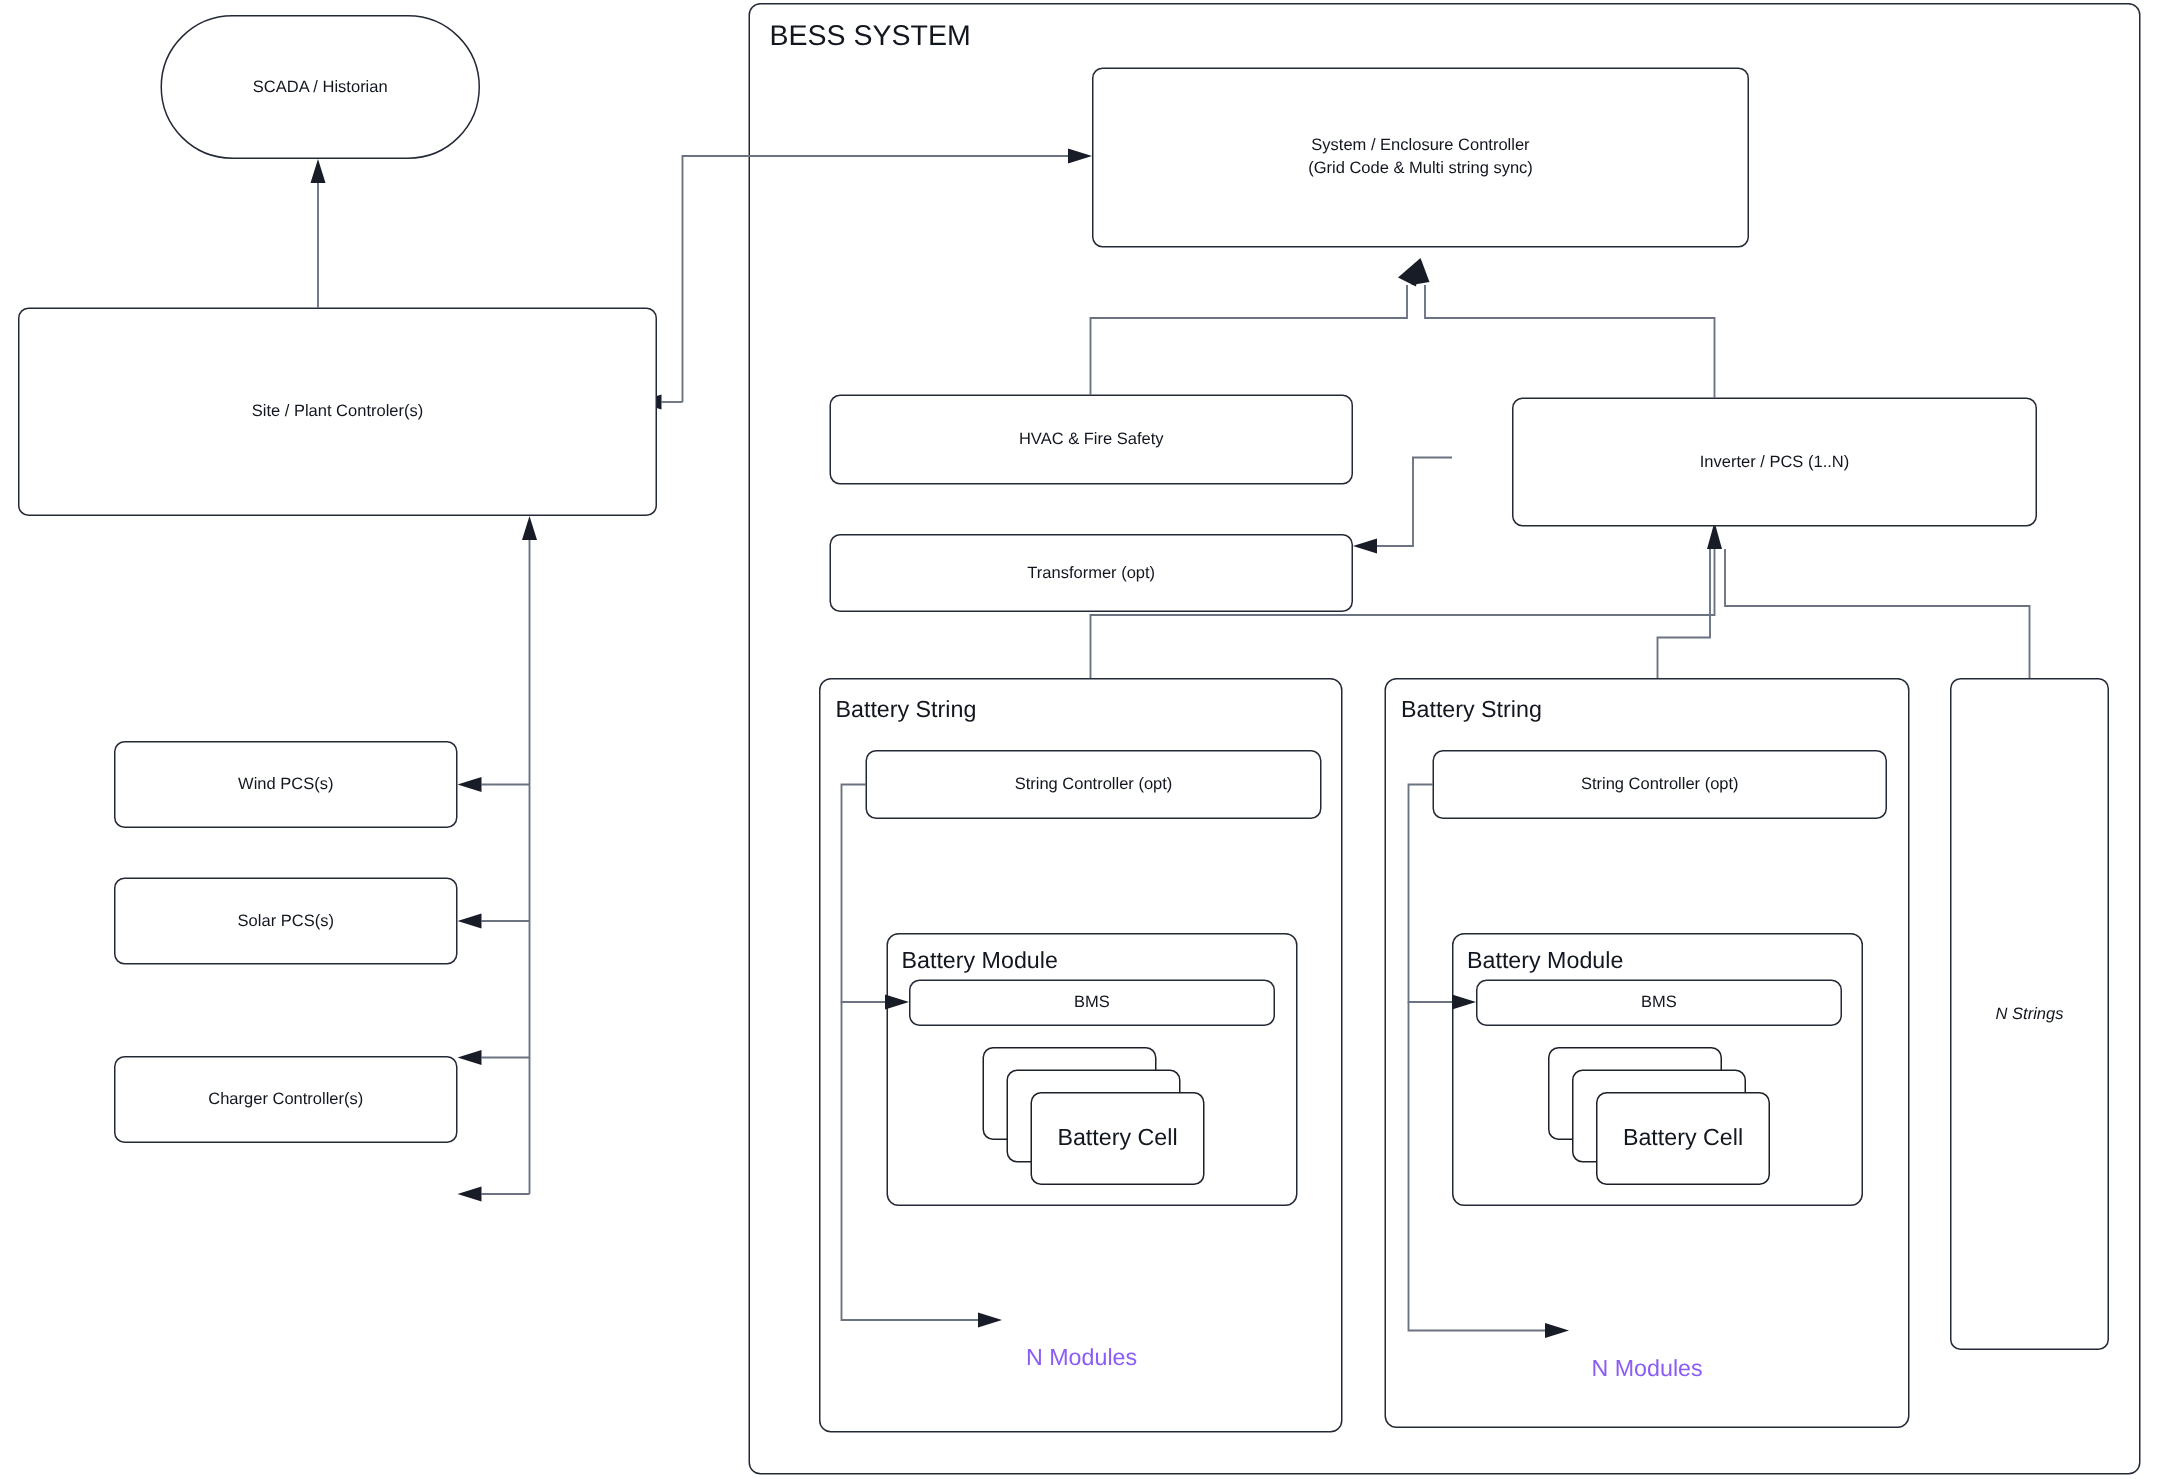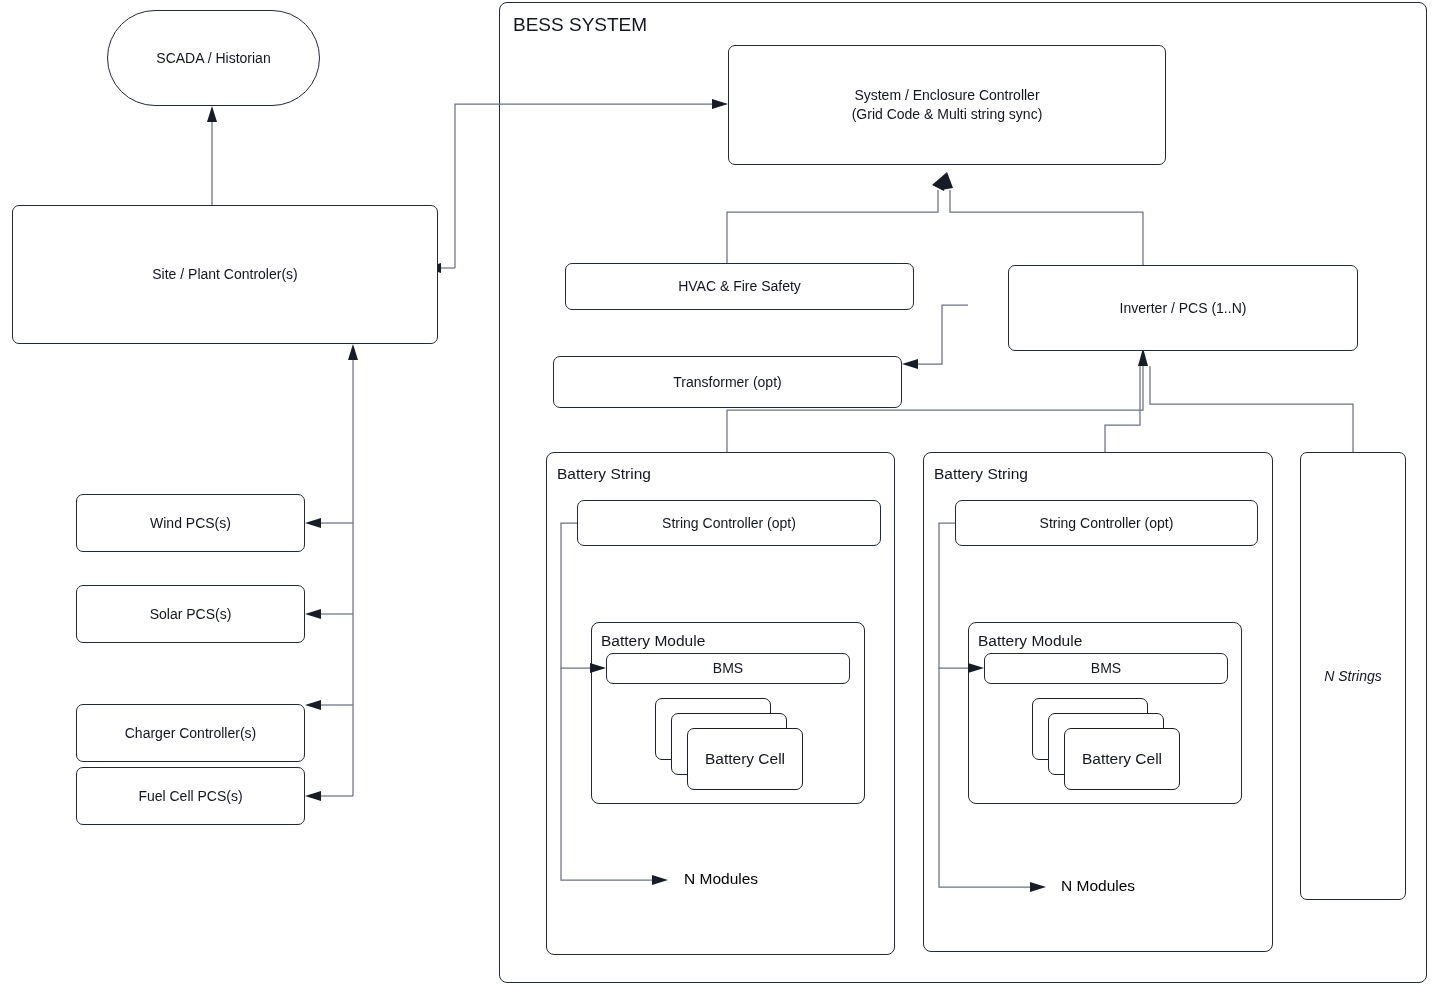--- a/index.html
+++ b/index.html
@@ -19,21 +19,21 @@
   .node {
     position: absolute;
     box-sizing: border-box;
     background: #ffffff;
     border: 1.6px solid #232a36;
     border-radius: 7px;
     display: flex;
     align-items: center;
     justify-content: center;
     text-align: center;
-    font-size: 14px;
+    font-size: 11px;
     line-height: 1.33;
     color: #12161f;
     z-index: 3;
   }
   .node.thin { border-width: 1.4px; }
   .node.stadium { border-radius: 60px; }
   .container-node {
     position: absolute;
     box-sizing: border-box;
     background: transparent;
@@ -44,23 +44,24 @@
   .container-label {
     position: absolute;
     font-size: 15.5px;
     color: #12161f;
     white-space: nowrap;
     z-index: 4;
   }
   .free-label {
     position: absolute;
     font-size: 15.5px;
-    color: #000000;
+    color: #8b5cf6;
     white-space: nowrap;
     z-index: 4;
+    margin-top: 27px;
   }
   .edge-layer {
     position: absolute;
     left: 0;
     top: 0;
     width: 1456px;
     height: 986px;
     z-index: 2;
     pointer-events: none;
   }
@@ -160,32 +161,29 @@
 
   <div class="node" style="left:76px; top:494px; width:229px; height:58px;justify-content:center;">
     <span>Wind PCS(s)</span>
   </div>
   <div class="node" style="left:76px; top:585px; width:229px; height:58px;">
     <span>Solar PCS(s)</span>
   </div>
   <div class="node" style="left:76px; top:676px; width:229px; height:58px;margin-top:28px;">
     <span>Charger Controller(s)</span>
   </div>
-  <div class="node" style="left:76px; top:767px; width:229px; height:58px;">
-    <span>Fuel Cell PCS(s)</span>
-  </div>
 
   <div class="node" style="left:728px; top:45px; width:438px; height:120px;">
     <div>
       <div>System / Enclosure Controller</div>
       <div>(Grid Code &amp; Multi string sync)</div>
     </div>
   </div>
 
-  <div class="node" style="left:553px; top:263px; width:349px; height:47px;margin-left:12px;">
+  <div class="node" style="left:553px; top:263px; width:349px; height:60px;">
     <span>HVAC &amp; Fire Safety</span>
   </div>
 
   <div class="node" style="left:553px; top:356px; width:349px; height:52px;">
     <span>Transformer (opt)</span>
   </div>
 
   <div class="node" style="left:968px; top:265px; width:350px; height:86px;margin-left:40px;">
     <span>Inverter / PCS  (1..N)</span>
   </div>

